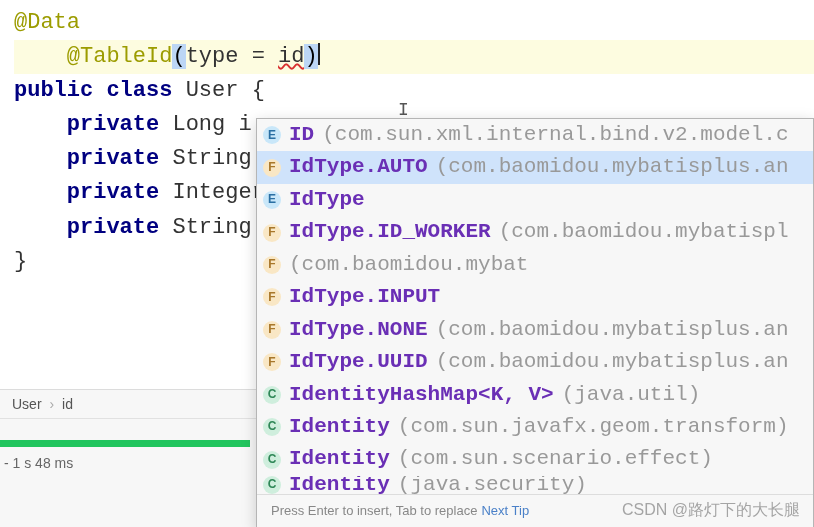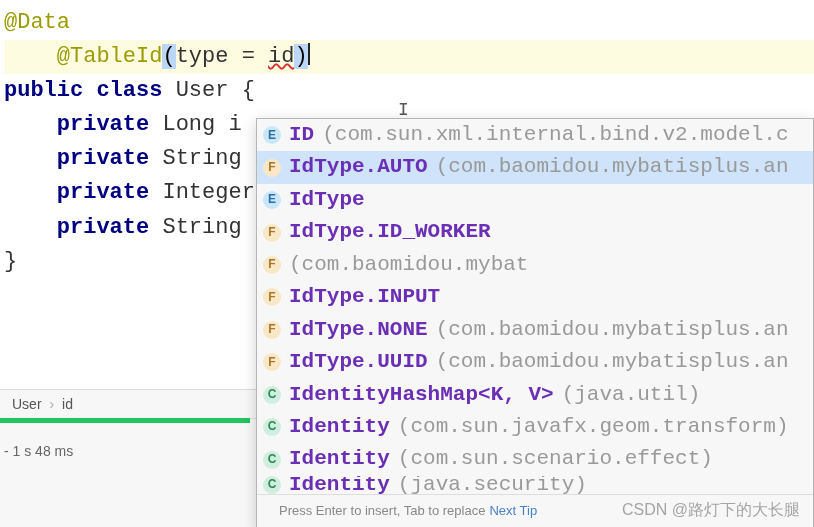--- a/index.html
+++ b/index.html
@@ -7,21 +7,21 @@
     font-family: "Consolas", "Courier New", monospace;
     font-size: 22px;
     background: #f7f7f7;
     overflow: hidden;
     width: 814px;
     height: 527px;
     position: relative;
   }
   .editor {
     background: #ffffff;
-    padding: 6px 0 0 4px;
+    padding: 6px 0 0 14px;
     min-height: 390px;
     line-height: 1.55;
     border-bottom: 1px solid #dcdcdc;
   }
   .line { white-space: pre; }
   .ann { color: #9c9c00; }
   .kw { color: #000080; font-weight: 600; }
   .plain { color: #333; }
   .currentline { background: #fdfce0; display: block; }
   .sel { background: #bcd6f5; }
@@ -38,21 +38,21 @@
     color: #555;
     padding: 6px 12px;
     background: #f7f7f7;
     border-bottom: 1px solid #e1e1e1;
   }
   .breadcrumbs .sep { color: #aaa; margin: 0 4px; }
 
   .status {
     position:absolute; left:0; bottom:48px;
     font-family: Arial, sans-serif; font-size:14px; color:#666;
-    border-top:5px solid #22c55e; width:250px; padding:20px 4px;
+    border-top:7px solid #22c55e; width:250px; padding:8px 4px;
   }
 
   .popup {
     position: absolute;
     left: 256px; top: 118px;
     width: 558px;
     background: #f7f7f7;
     border: 1px solid #b5b5b5;
     box-shadow: 0 4px 14px rgba(0,0,0,.18);
     font-size: 21px;
@@ -77,21 +77,21 @@
   }
   .icon-e { background:#c9e7f9; color:#2a6fa3; }
   .icon-f { background:#f9e7c5; color:#a8772a; }
   .icon-c { background:#cfeedd; color:#2f8757; }
 
   .hint {
     border-top:1px solid #ddd;
     font-family: Arial, sans-serif;
     font-size: 13px;
     color:#888;
-    padding:7px 22px;
+    padding:7px 14px;
   }
   .hint a { color:#4a80c8; text-decoration:none; margin-left:4px; cursor:pointer; }
 
   .watermark {
     position:absolute; right:14px; bottom:6px;
     font-family: Arial, sans-serif; font-size:16px;
     color: rgba(120,120,120,.65);
   }
 </style>
 </head>
@@ -131,20 +131,21 @@
       <span class="match">IdType.AUTO</span>
       <span class="tail"> (com.baomidou.mybatisplus.an</span>
     </div>
     <div class="popup-item">
       <span class="icon icon-e">E</span>
       <span class="match">IdType</span>
     </div>
     <div class="popup-item">
       <span class="icon icon-f">F</span>
       <span class="match">IdType.ID_WORKER</span>
+      <span class="tail"> (com.baomidou.mybatispl</span>
     </div>
     <div class="popup-item">
       <span class="icon icon-f">F</span>
       <span class="tail"> (com.baomidou.mybat</span>
     </div>
     <div class="popup-item">
       <span class="icon icon-f">F</span>
       <span class="match">IdType.INPUT</span>
     </div>
     <div class="popup-item">

